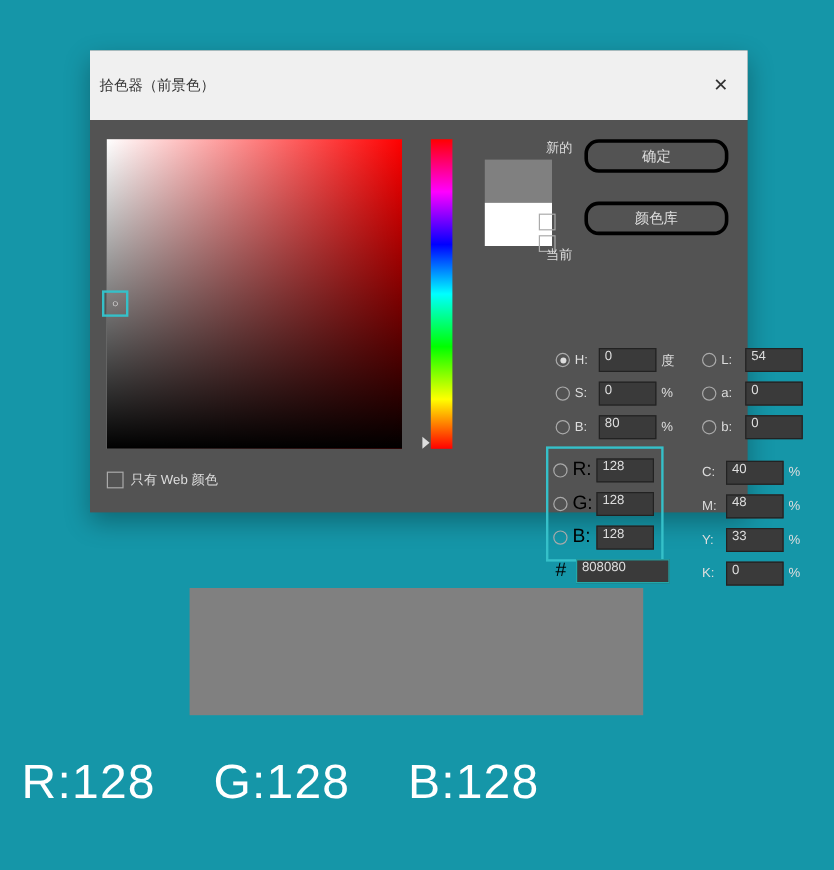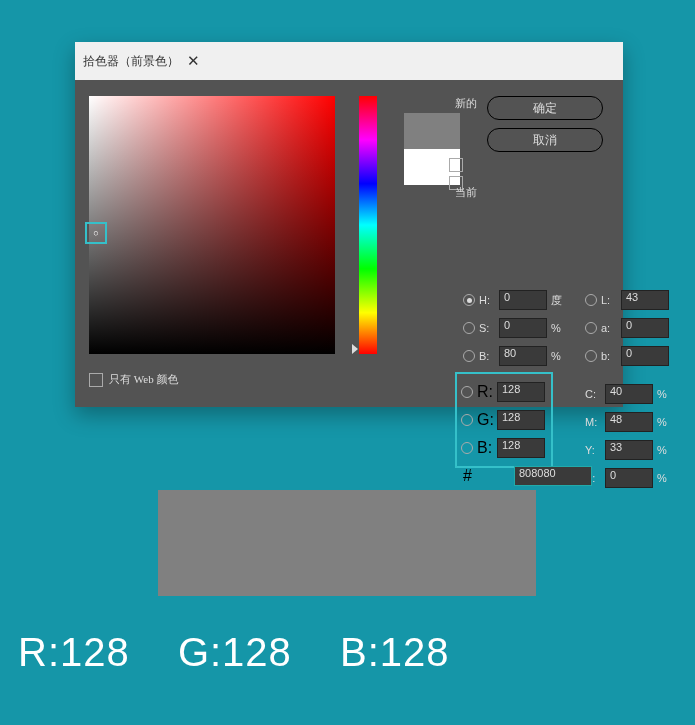--- a/index.html
+++ b/index.html
@@ -17,23 +17,24 @@
     top: 42px;
     width: 548px;
     background: #535353;
     box-shadow: 0 8px 20px rgba(0,0,0,.3);
   }
   .titlebar {
     background: #f0f0f0;
     height: 26px;
     display: flex;
     align-items: center;
-    padding: 6px 8px;
+    padding: 16px 8px;
     font-size: 12px;
     color: #333;
+    justify-content: space-between;
   }
   .titlebar .close {
     font-size: 15px;
     padding: 0 8px;
     cursor: default;
   }
   .body {
     padding: 16px 14px 20px 14px;
     display: flex;
     gap: 10px;
@@ -57,21 +58,20 @@
     height: 18px;
     border: 2px solid #35c0c9;
     display:flex;align-items:center;justify-content:center;
     color:#fff;font-size:9px;
   }
   .webonly {
     margin-top: 18px;
     display: flex;
     align-items: center;
     gap: 6px;
-    font-family: Liberation Serif, serif;
   }
   .webonly .cb {
     width: 12px; height:12px; border:1px solid #aaa;
   }
   .hue-strip {
     width: 18px;
     height: 258px;
     background: linear-gradient(to bottom,
       #ff0000 0%, #ff00ff 17%, #0000ff 34%, #00ffff 50%,
       #00ff00 67%, #ffff00 84%, #ff0000 100%);
@@ -85,21 +85,21 @@
   .swatch-label { text-align:right; margin-bottom:2px;}
   .swatch { width:56px; height:72px; margin:0 auto; }
   .swatch .new { height:36px; background:#808080;}
   .swatch .cur { height:36px; background:#ffffff;}
   .cube-icons { margin-left:62px; margin-top:-44px; }
   .cube-icons div { width:12px;height:12px;border:1px solid #aaa;margin-bottom:4px;}
   .right-col { flex:1; }
   .btn {
     width: 114px;
     height: 22px;
-    border: 1px solid #000000;
+    border: 3px solid #000000;
     border-radius: 12px;
     background: #535353;
     color: #ddd;
     display:flex;align-items:center;justify-content:center;
     margin-bottom: 8px;
     font-size: 12px;
   }
   .fields {
     position: absolute;
     left: 388px;
@@ -112,21 +112,21 @@
   .radio.sel::after{content:'';width:5px;height:5px;background:#ddd;border-radius:50%;}
   .lbl { width:20px;}
   .inp {
     width:38px;height:18px;background:#3a3a3a;border:1px solid #222;color:#ddd;
     text-align:left;padding:0 4px;font-size:11px;
   }
   .unit { margin-left:4px; width:18px;}
   .col-b { position:absolute; left:510px; top:244px; font-size:11px;color:#ddd;}
   .rgb-grp { position:absolute; left:380px; top:330px; border:2px solid #35c0c9; padding:4px 6px 4px 4px;}
   .hex-row { position:absolute; left:388px; top:424px; display:flex;align-items:center;gap:8px;}
-  .hex-inp { width:68px;height:18px;background:#3a3a3a;border:1px solid #2aa;color:#ddd;padding:0 4px;font-size:11px;margin-left:34px;}
+  .hex-inp { width:68px;height:18px;background:#3a3a3a;border:1px solid #2aa;color:#ddd;padding:0 4px;font-size:11px;}
   .swatch-block {
     position:absolute; left:158px; top:490px; width:378px; height:106px; background:#808080;
   }
   .rgb-big {
     position:absolute; left:0; top:630px; width:695px;
     color:#fff; font-size:40px; letter-spacing:1px;
     font-weight:300;
   }
   .rgb-big span { margin: 0 18px;}
 </style>
@@ -158,23 +158,23 @@
         <div class="cur"></div>
       </div>
       <div class="swatch-label">当前</div>
       <div class="cube-icons">
         <div></div>
         <div></div>
       </div>
     </div>
     <div class="right-col">
       <div class="btn">确定</div>
-      <div class="btn">取消</div>
       <div style="height:8px"></div>
       <div style="height:8px"></div>
+      <div class="btn">颜色库</div>
     </div>
   </div>
 
   <div class="fields">
     <div class="row">
         <span class="radio sel"></span>
         <span class="lbl">H:</span>
         <span class="inp">0</span>
         <span class="unit">度</span>
       </div>
@@ -189,21 +189,21 @@
         <span class="lbl">B:</span>
         <span class="inp">80</span>
         <span class="unit">%</span>
       </div>
   </div>
 
   <div class="col-b">
     <div class="row">
         <span class="radio"></span>
         <span class="lbl">L:</span>
-        <span class="inp">43</span>
+        <span class="inp">54</span>
       </div>
     <div class="row">
         <span class="radio"></span>
         <span class="lbl">a:</span>
         <span class="inp">0</span>
       </div>
     <div class="row">
         <span class="radio"></span>
         <span class="lbl">b:</span>
         <span class="inp">0</span>

